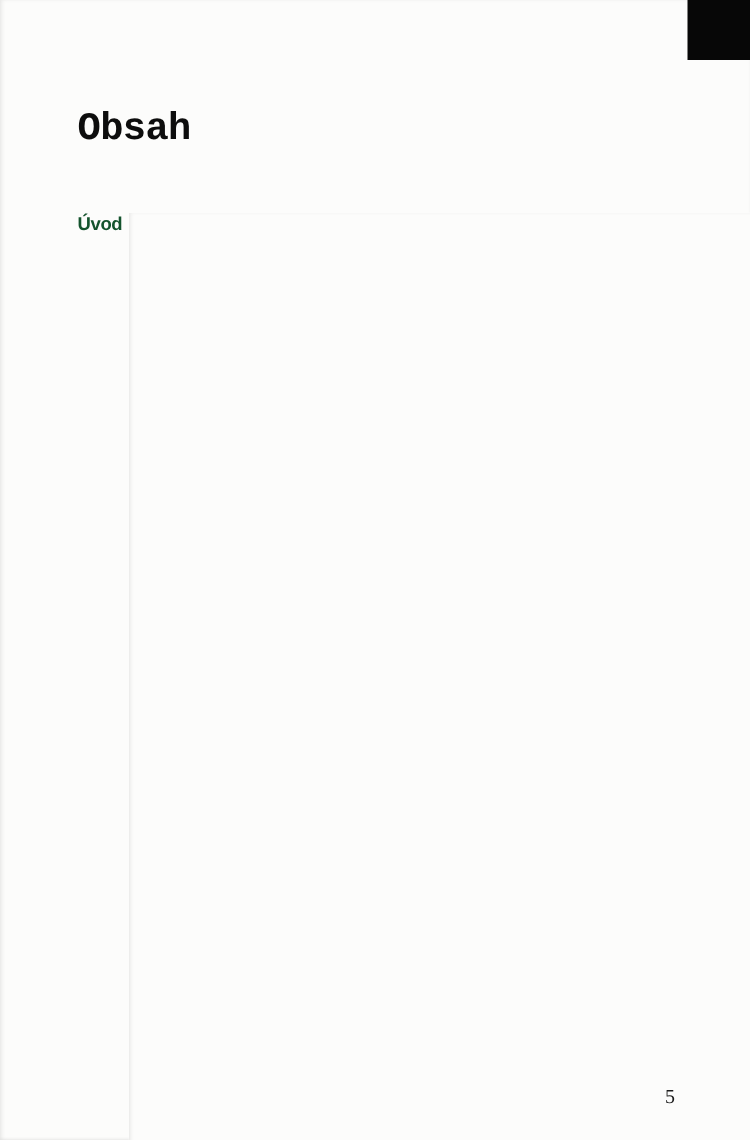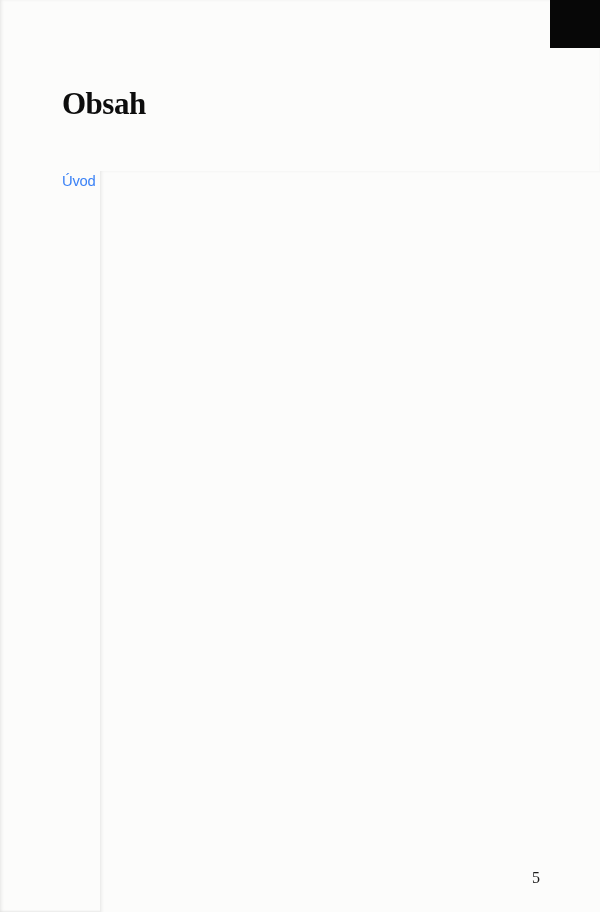--- a/index.html
+++ b/index.html
@@ -21,21 +21,21 @@
     top: 0; right: 0;
     width: 50px; height: 48px;
     background: #070707;
   }
   .content {
     position: absolute;
     left: 62px; right: 58px; top: 0;
   }
   .doc-title {
     margin-top: 86px;
-    font-family: Liberation Serif, serif;
+    font-family: Liberation Mono, monospace;
     font-weight: 700;
     font-size: 31px;
     letter-spacing: -0.5px;
     color: #0d0d0d;
   }
   .toc {
     margin-top: 49px;
   }
   .row {
     display: flex;
@@ -58,24 +58,24 @@
     flex: none;
     min-width: 20px;
     text-align: right;
     padding-left: 5px;
   }
   
   .row.intro .label,
   .row.chapter .label,
   .row.chapter .num {
     font-family: "Liberation Sans", sans-serif;
-    font-weight: 400;
+    font-weight: 700;
     font-size: 14.8px;
     letter-spacing: -0.3px;
-    color: #3b82f6;
+    color: #14532d;
   }
   .folio {
     position: absolute;
     right: 60px; top: 869px;
     font-size: 16px;
     color: #1a1a1a;
   }
 </style>
 </head>
 <body>

